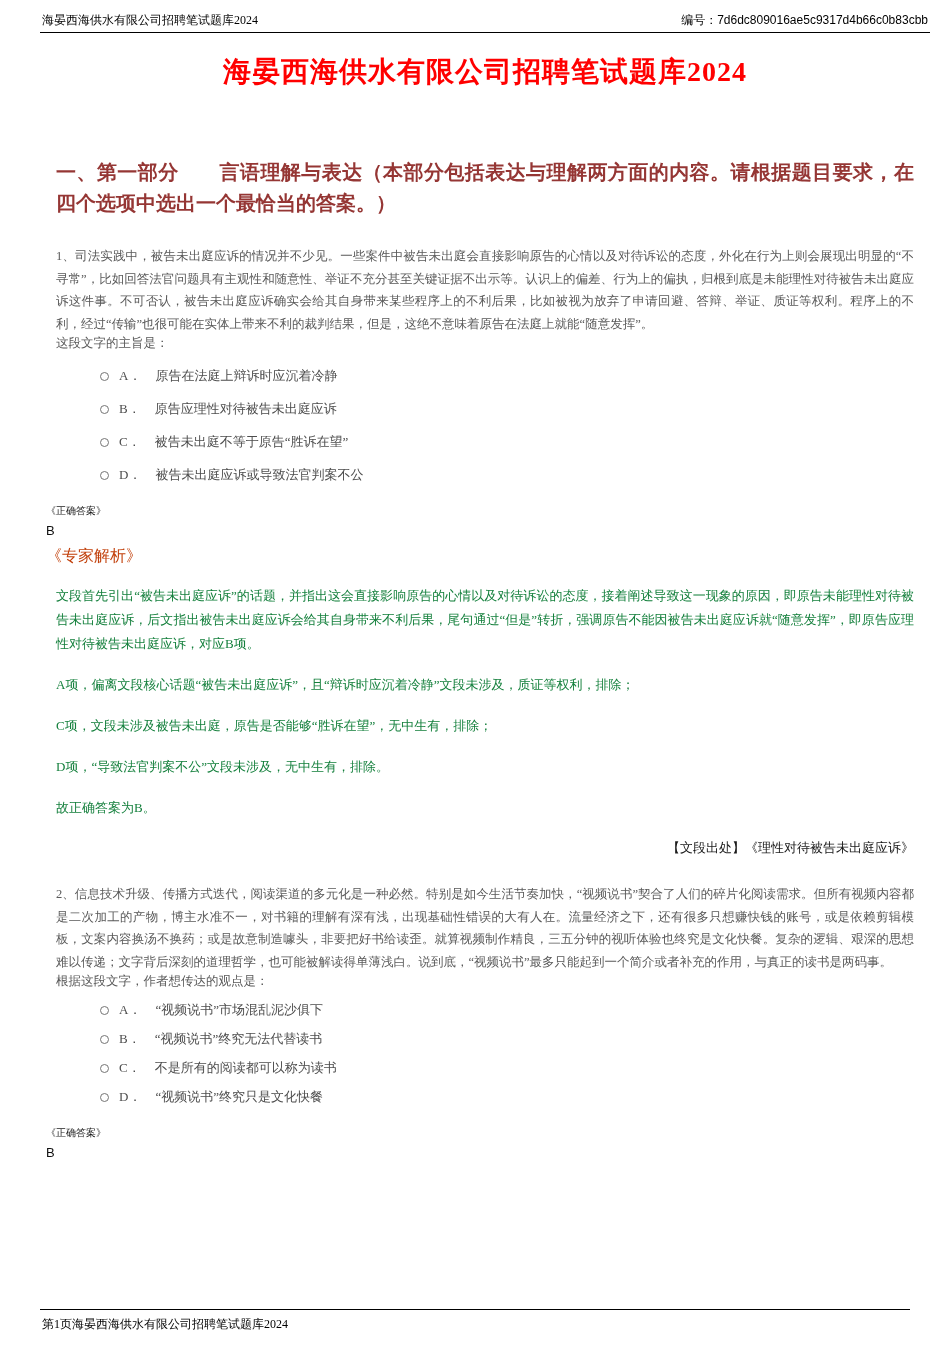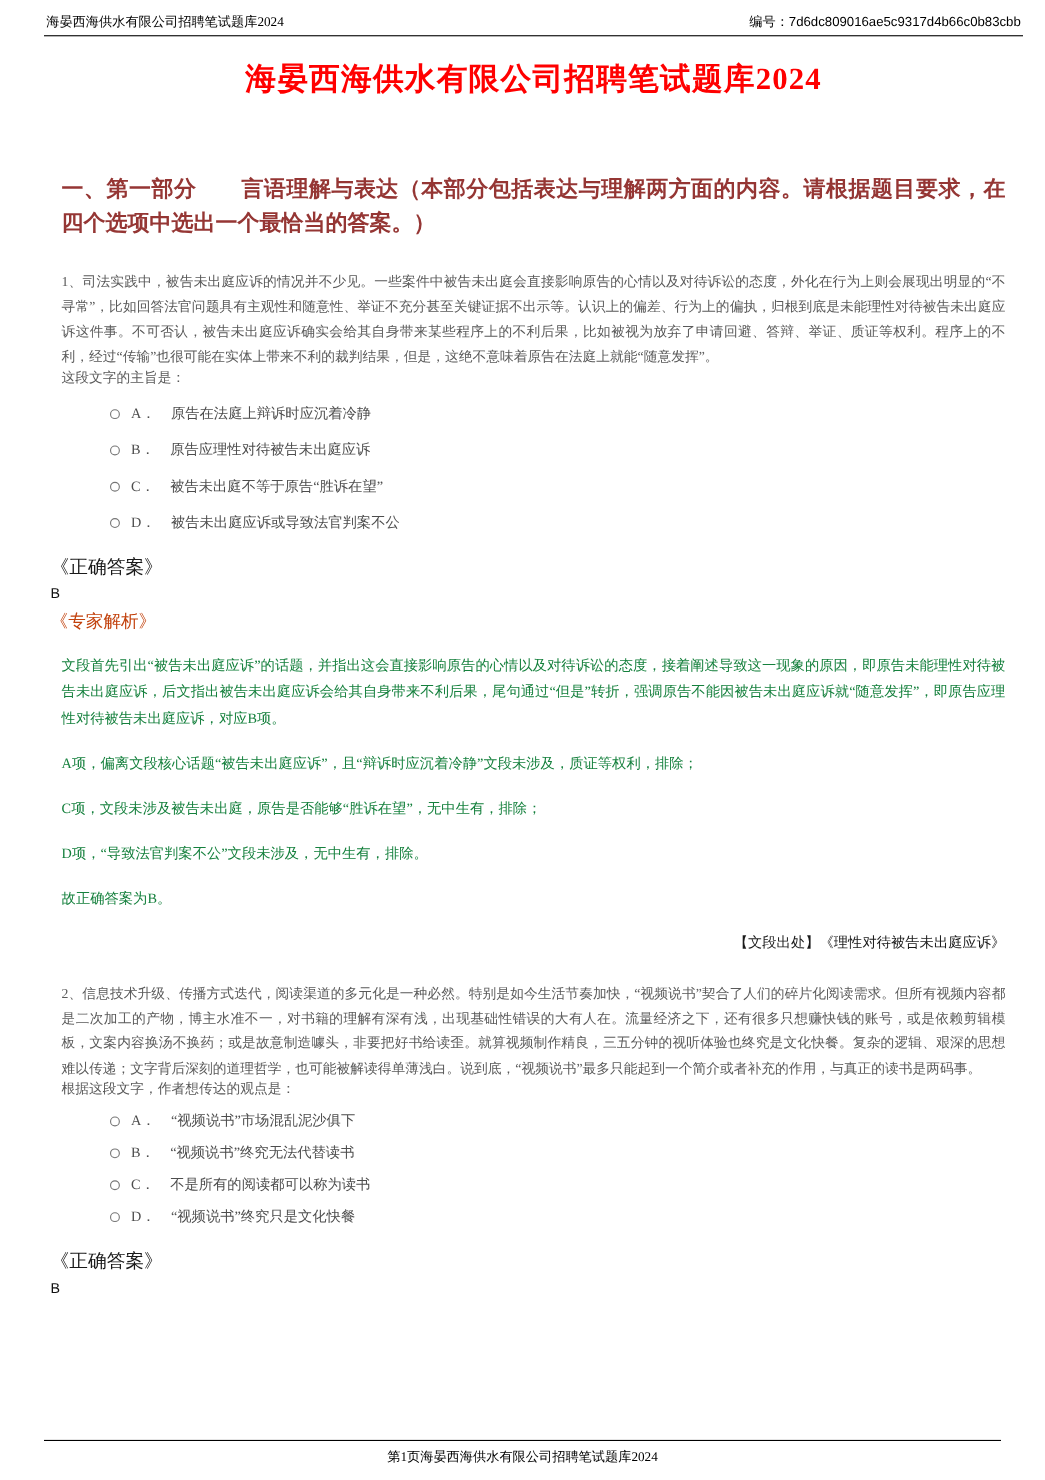--- a/index.html
+++ b/index.html
@@ -77,21 +77,21 @@
     height: 9px;
     border: 1px solid #757575;
     border-radius: 50%;
     margin-right: 10px;
     flex: none;
     background: #fff;
   }
   .opt-label { margin-right: 14px; white-space: nowrap; }
   .opt-text { white-space: nowrap; }
 
-  .answer-heading { font-size: 17px; color: #1a1a1a; margin-top: 20px; margin-left: -10px; }
+  .answer-heading { font-size: 10px; color: #1a1a1a; margin-top: 20px; margin-left: -10px; }
   .answer { font-size: 13px; color: #111; margin-top: 5px; margin-left: -10px; font-family: "Liberation Sans", "DejaVu Sans", sans-serif; }
   .analysis-heading { font-size: 16px; color: #c2410c; margin-top: 8px; margin-left: -10px; }
 
   .analysis {
     font-size: 13px;
     color: #15803d;
     line-height: 1.85;
     margin-top: 17px;
     text-align: justify;
   }
@@ -99,21 +99,21 @@
 
   .doc-footer {
     position: absolute;
     left: 40px;
     right: 40px;
     bottom: 12px;
   }
   .footer-rule { border: none; border-top: 1.5px solid #000; }
   .footer-row {
     display: flex;
-    justify-content: center;
+    justify-content: flex-start;
     font-size: 12px;
     color: #000;
     padding: 6px 2px 0 2px;
   }
 </style>
 </head>
 <body>
 
 <div class="page">
 

